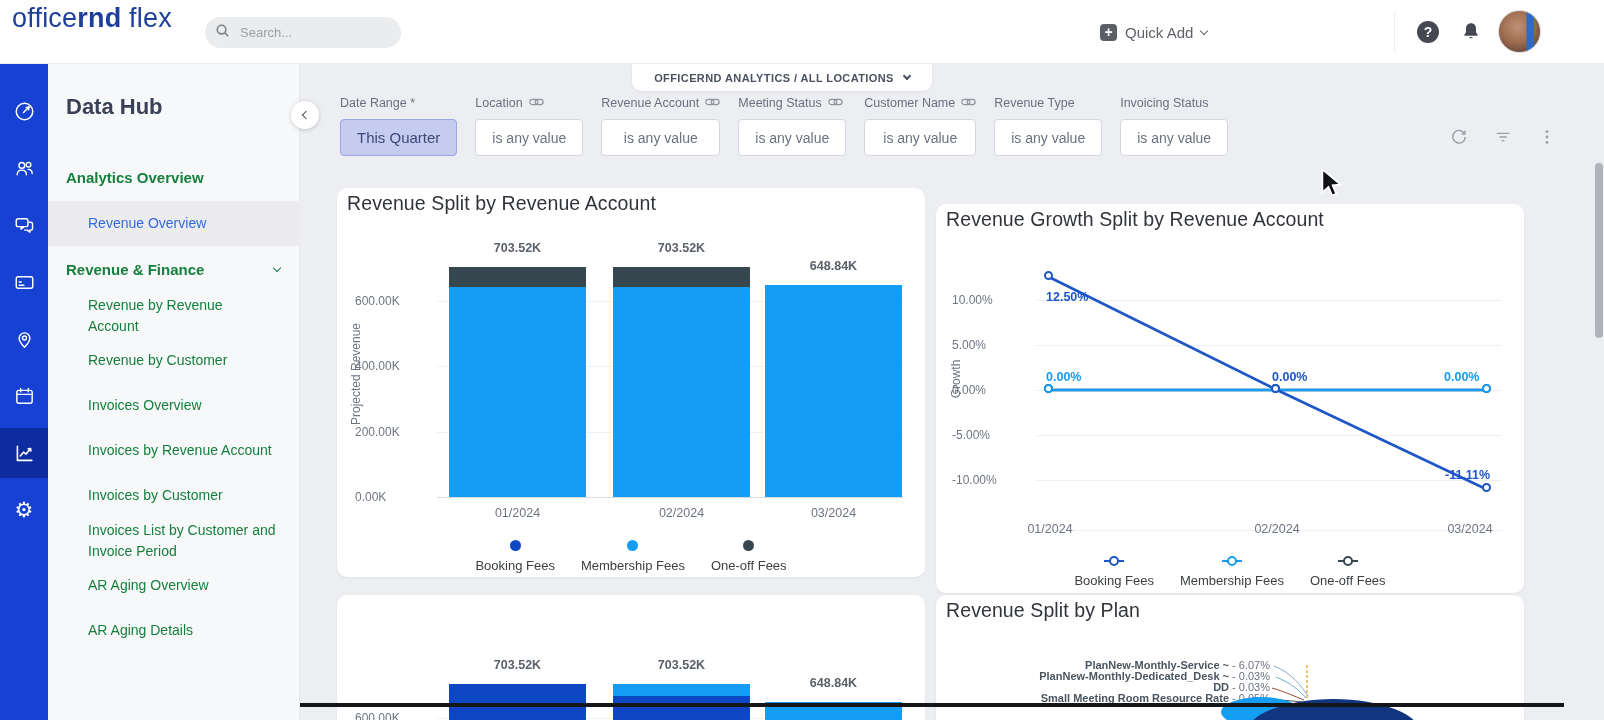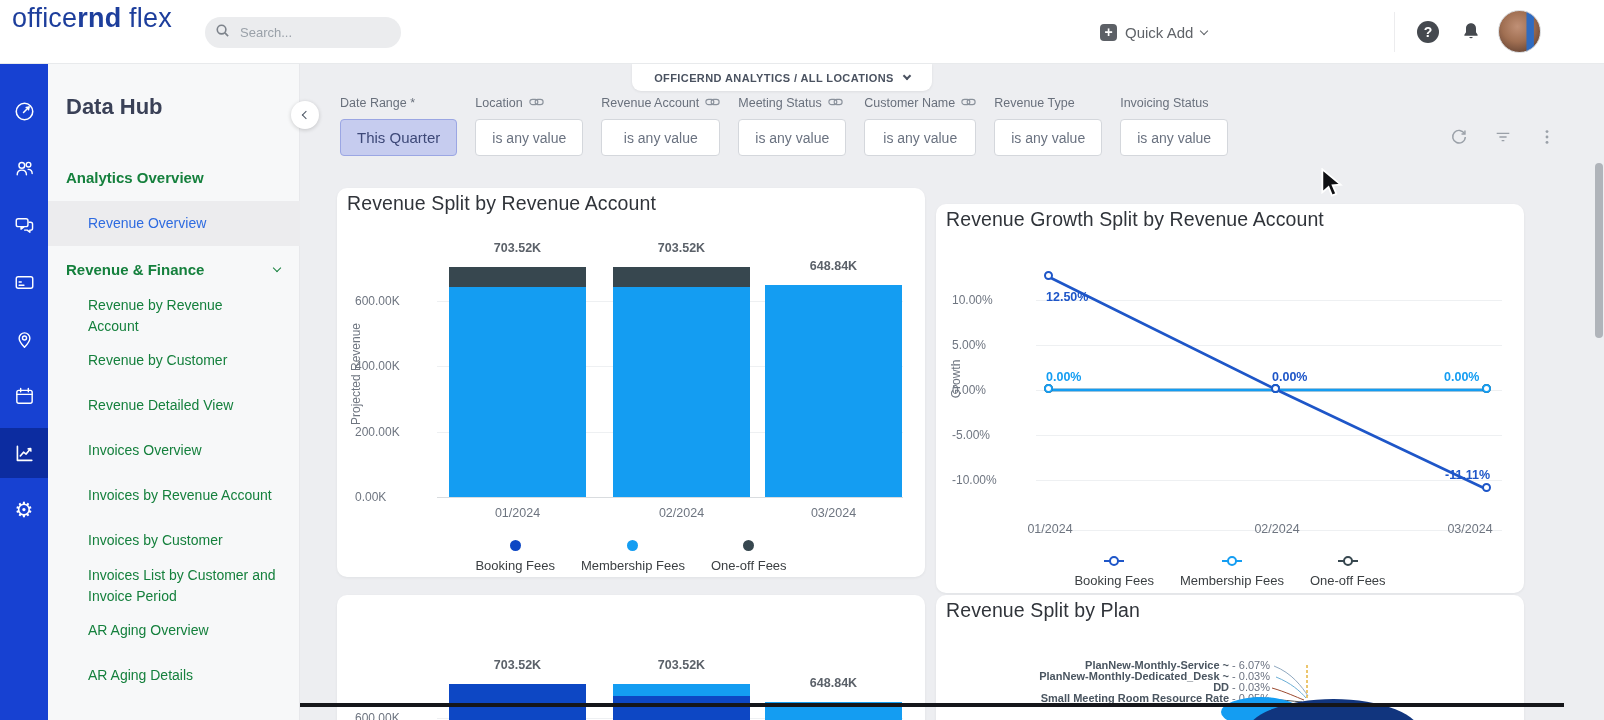--- a/index.html
+++ b/index.html
@@ -223,23 +223,20 @@
         <div class="sb-item lvl0">
           <span>Revenue &amp; Finance</span>
           <span class="spacer"></span>
           <span class="chev"></span>
         </div>
         <div class="sb-item lvl1">
           <span>Revenue by Revenue Account</span>
         </div>
         <div class="sb-item lvl1">
           <span>Revenue by Customer</span>
-        </div>
-        <div class="sb-item lvl1">
-          <span>Revenue Detailed View</span>
         </div>
         <div class="sb-item lvl1">
           <span>Invoices Overview</span>
         </div>
         <div class="sb-item lvl1">
           <span>Invoices by Revenue Account</span>
         </div>
         <div class="sb-item lvl1">
           <span>Invoices by Customer</span>
         </div>

